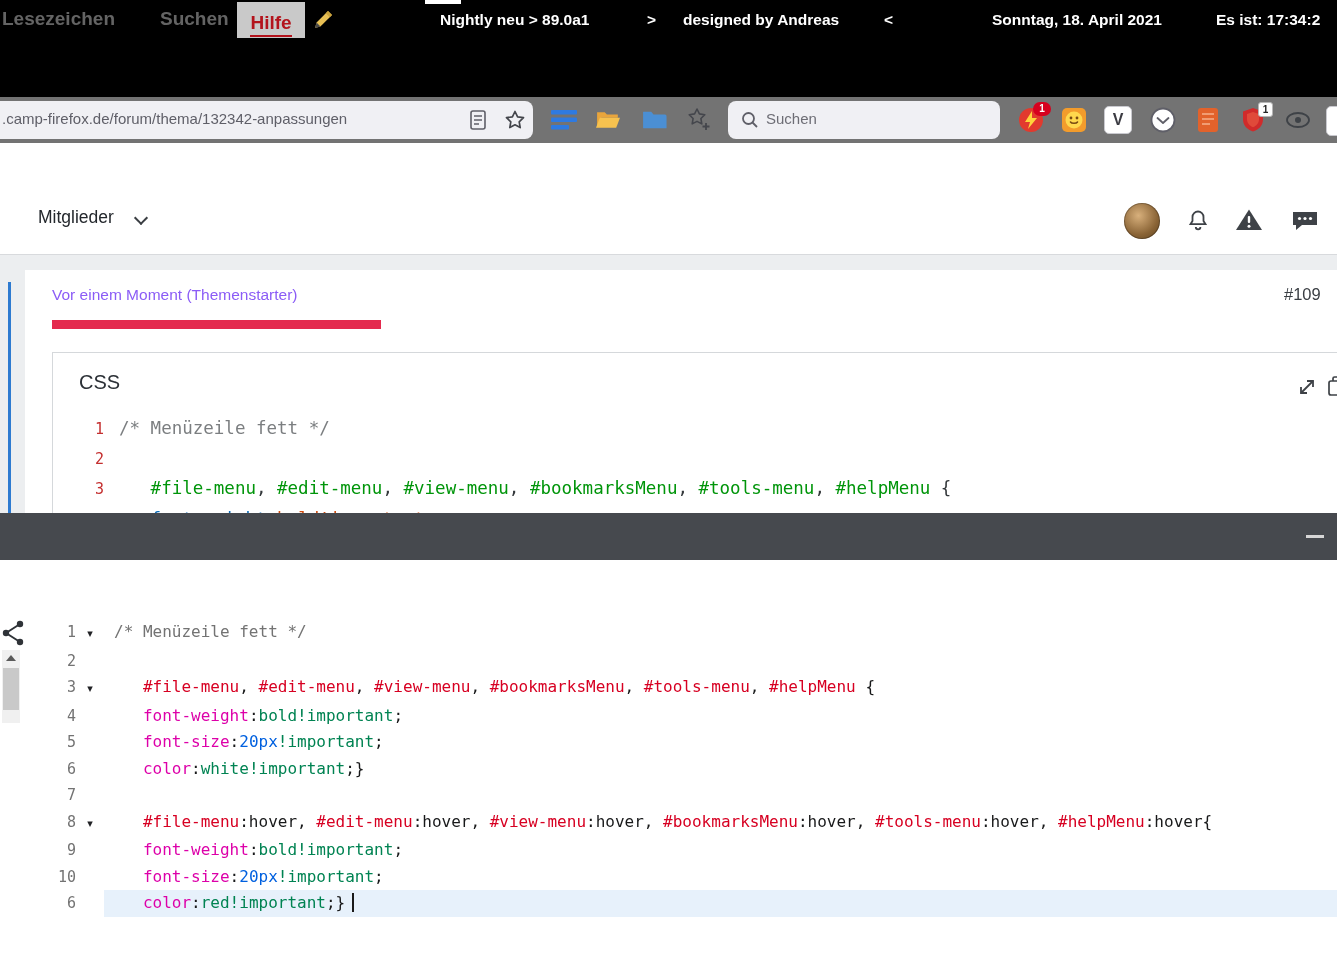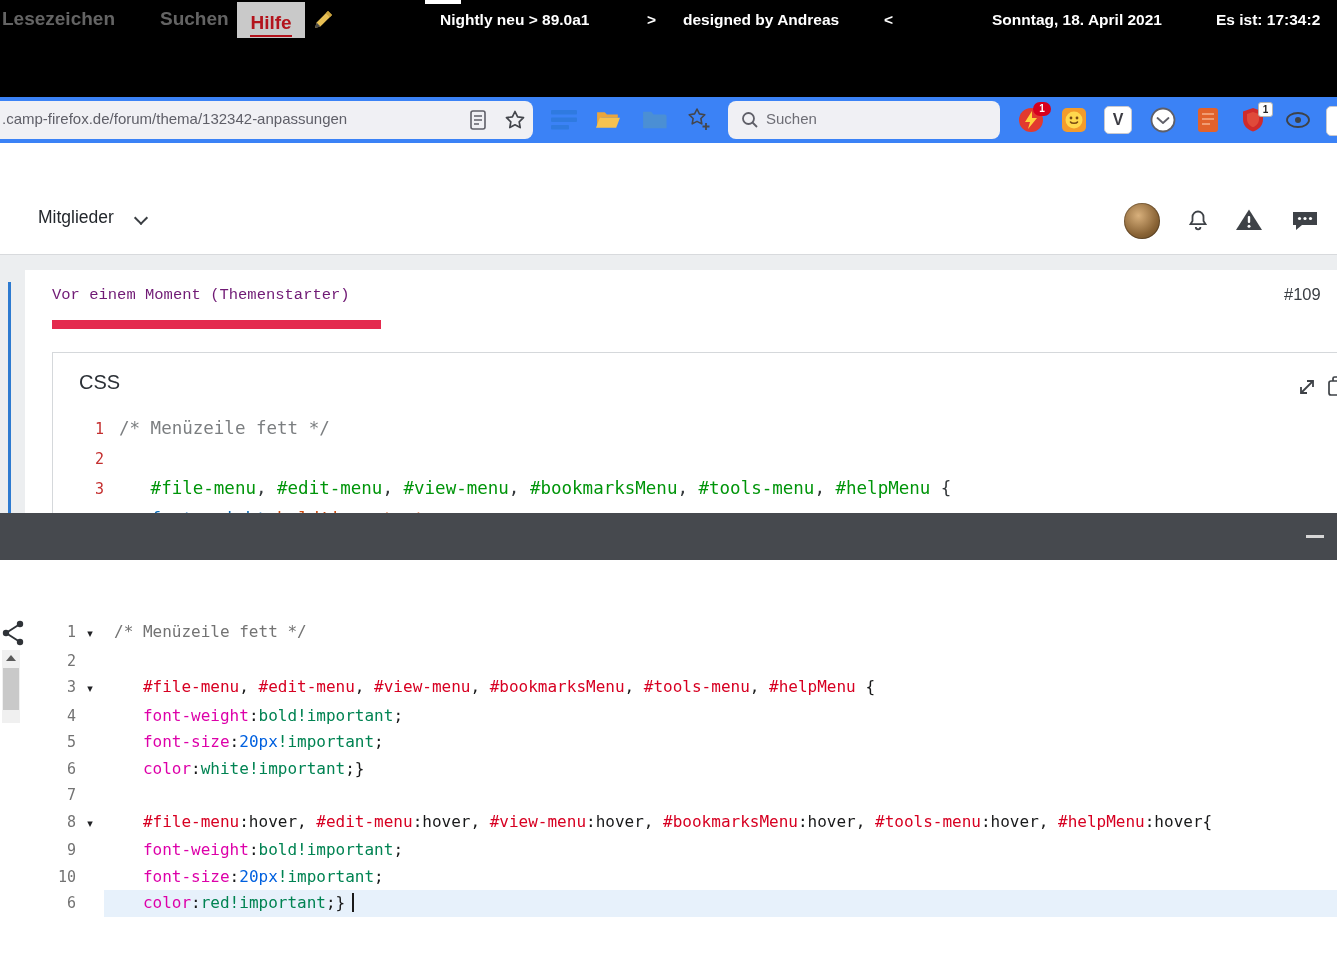--- a/index.html
+++ b/index.html
@@ -9,21 +9,21 @@
 
   
   .menubar{left:0;top:0;width:1337px;height:97px;background:#000;}
   .top-dash{left:425px;top:0;width:36px;height:4px;background:#fff;}
   .mi{top:8px;color:#646464;font-size:19px;font-weight:bold;}
   .hilfe{left:237px;top:2px;width:68px;height:36px;background:#c9c9c9;display:flex;align-items:center;justify-content:center;}
   .hilfe span{color:#b3131c;font-size:19px;font-weight:bold;border-bottom:2px solid #b3131c;padding-bottom:1px;margin-top:8px;}
   .wtitle{top:11px;color:#fff;font-size:15.5px;font-weight:700;white-space:nowrap;}
 
   
-  .navrow{left:0;top:97px;width:1337px;height:46px;background:#3b82f6;}
+  .navrow{left:0;top:97px;width:1337px;height:46px;background:#737373;}
   .urlbar{left:-16px;top:4px;width:549px;height:38px;background:#f0f0f4;border-radius:8px;}
   .url-clip{position:absolute;left:18px;top:9px;width:460px;height:20px;overflow:hidden;white-space:nowrap;
             color:#5f5f68;font-size:15px;}
   .url-clip::after{content:"";position:absolute;right:0;top:0;width:60px;height:100%;
             background:linear-gradient(to right,rgba(240,240,244,0),#f0f0f4);}
   .searchbar{left:728px;top:4px;width:272px;height:38px;background:#f0f0f4;border-radius:8px;}
   .search-ph{position:absolute;left:38px;top:9px;color:#6d6d75;font-size:15px;}
   .extbox{top:9px;width:28px;height:28px;}
   .badge-red{position:absolute;top:-4px;right:-6px;min-width:14px;height:14px;border-radius:7px;
              background:#d7001e;color:#fff;font-size:10px;font-weight:bold;line-height:14px;text-align:center;padding:0 2px;}
@@ -41,21 +41,21 @@
   .sitehdr{left:0;top:185px;width:1337px;height:70px;background:#fff;border-bottom:1px solid #d8dadd;box-sizing:border-box;}
   .mitglieder{left:38px;top:22px;color:#23272c;font-size:17.5px;}
   .chev{left:136px;top:28px;width:8px;height:8px;border-right:2px solid #3a3e43;border-bottom:2px solid #3a3e43;transform:rotate(45deg);}
   .avatar{left:1124px;top:18px;width:36px;height:36px;border-radius:50%;
           background:radial-gradient(circle at 40% 35%, #d8b07c, #8a6436 60%, #5d421f);box-shadow:inset 0 0 0 1px rgba(0,0,0,.25);}
 
   
   .pagebg{left:0;top:255px;width:1337px;height:258px;background:#eceef0;overflow:hidden;}
   .blue-line{left:8px;top:27px;width:3px;height:231px;background:#2d7ad0;}
   .post-card{left:25px;top:15px;width:1312px;height:243px;background:#fff;}
-  .meta{left:27px;top:16px;color:#701a75;font-size:15.5px;font-family:Liberation Mono, monospace;}
+  .meta{left:27px;top:16px;color:#8b5cf6;font-size:15.5px;}
   .pnum{left:1259px;top:15px;color:#3a3e43;font-size:16.5px;}
   .redbar{left:27px;top:50px;width:329px;height:9px;background:#e42a4e;}
   .css-card{left:27px;top:82px;width:1290px;height:200px;background:#fff;border:1px solid #d5d8db;box-sizing:border-box;}
   .css-title{left:26px;top:18px;color:#2b3036;font-size:20px;}
 
   
   .crow{display:flex;align-items:baseline;}
   .cnum{flex:none;text-align:right;}
   .ctxt{flex:1;white-space:pre;}
   .cfold{flex:none;text-align:center;font-family:"DejaVu Sans",sans-serif;}

